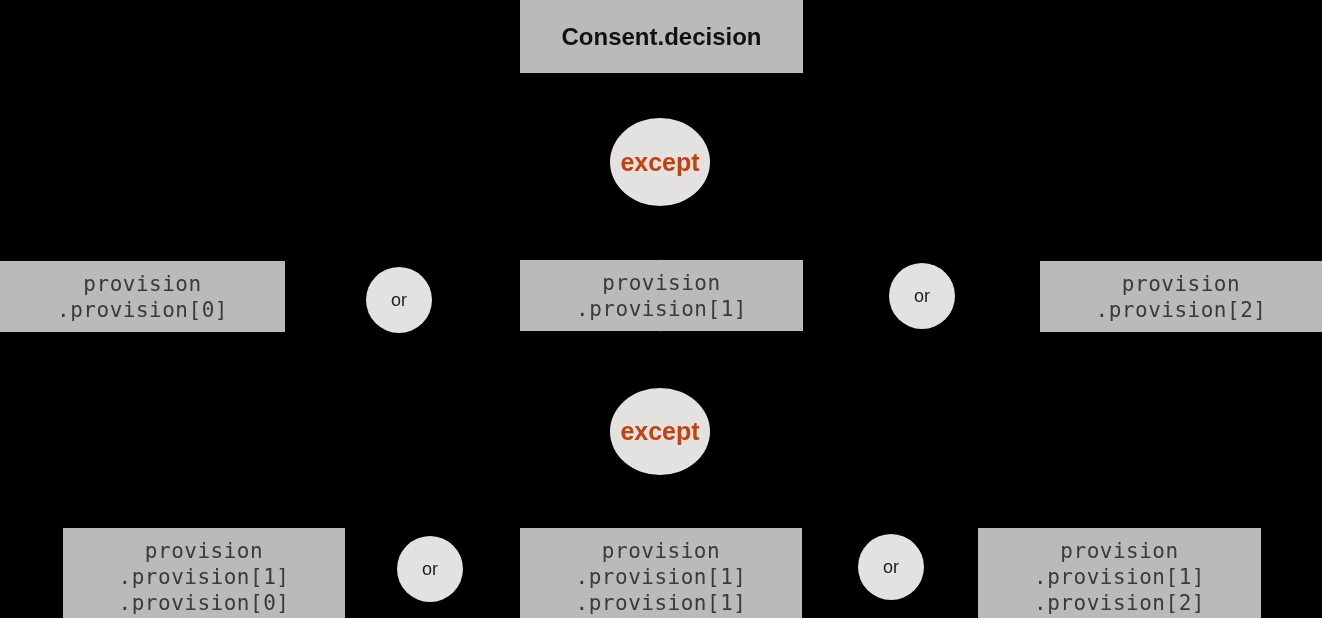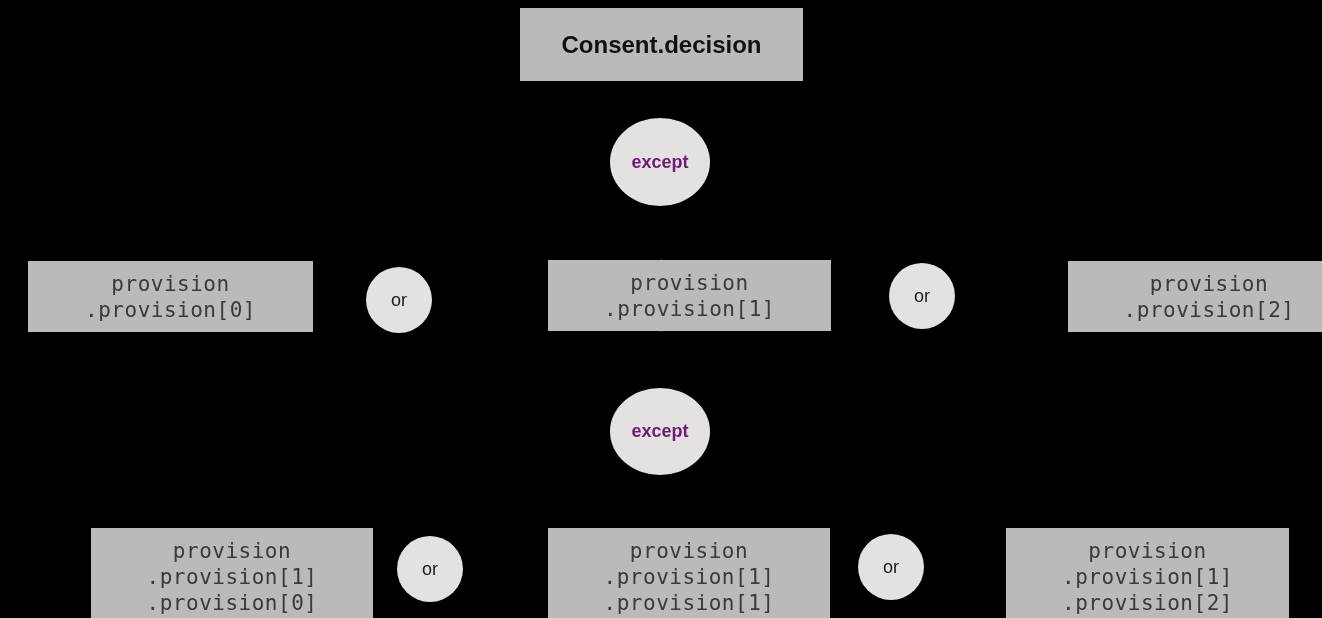--- a/index.html
+++ b/index.html
@@ -23,40 +23,39 @@
     align-items: center;
     justify-content: center;
     text-align: center;
   }
   .code-text {
     font-family: "DejaVu Sans Mono", "Liberation Mono", monospace;
     font-size: 21px;
     line-height: 26px;
     letter-spacing: 0.5px;
     color: #3a3a3a;
-    margin-left: 28px;
   }
   .root-box {
     font-family: "Liberation Sans", sans-serif;
     font-weight: bold;
     font-size: 24px;
     color: #111111;
   }
   .op-circle {
     position: absolute;
     background: #e3e2e0;
     border-radius: 50%;
     display: flex;
     align-items: center;
     justify-content: center;
   }
   .except-label {
     font-weight: bold;
-    font-size: 18px;
-    color: #701a75;
+    font-size: 25px;
+    color: #c2410c;
   }
   .or-label {
     font-size: 18px;
     color: #1c1c1c;
   }
   .code-line {
     display: block;
     white-space: pre;
   }
   .edge-dot {
@@ -64,21 +63,21 @@
     width: 4px;
     height: 4px;
     background: #1a1a1a;
   }
 </style>
 </head>
 <body>
 
 <div class="stage">
 
-  <div class="node-box root-box" style="left:520px; top:8px; width:283px; height:73px;">Consent.decision</div>
+  <div class="node-box root-box" style="left:520px; top:0px; width:283px; height:73px;">Consent.decision</div>
 
   <div class="op-circle except-label" style="left:610px; top:118px; width:100px; height:88px;">except</div>
 
   <span class="edge-dot" style="left:659px; top:259px;"></span>
   <span class="edge-dot" style="left:659px; top:328px;"></span>
 
   <div class="node-box code-text" style="left:0px; top:261px; width:285px; height:71px;">
     <span class="code-line">provision</span>
     <span class="code-line">.provision[0]</span>
   </div>

